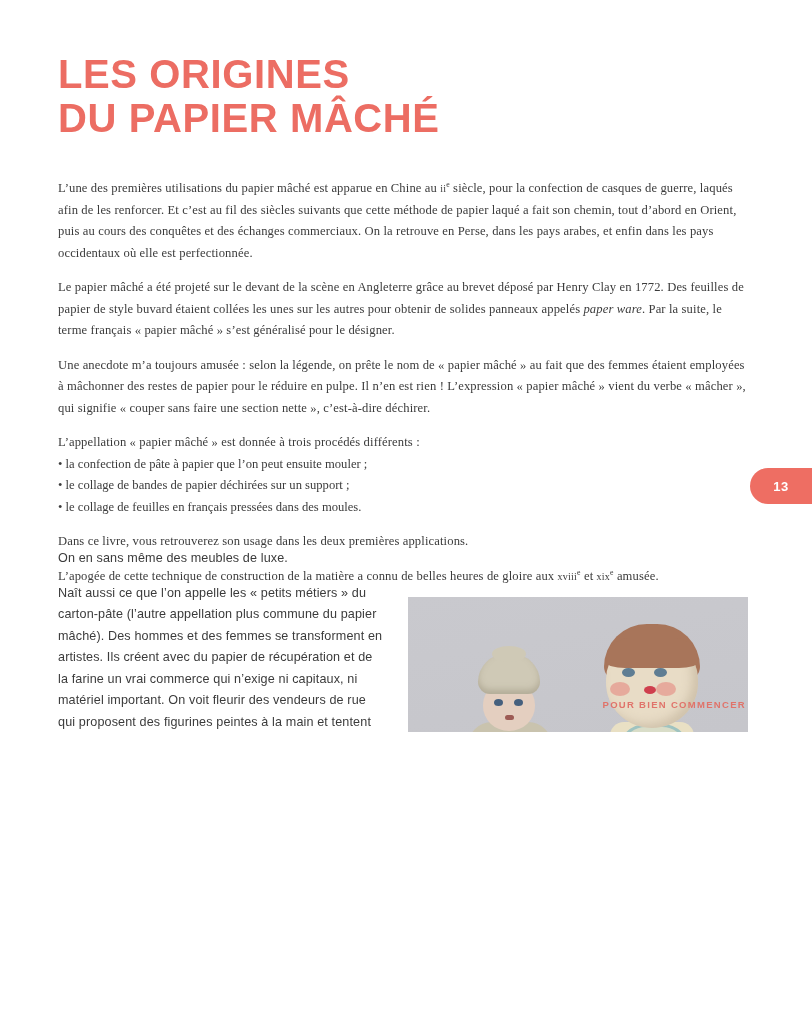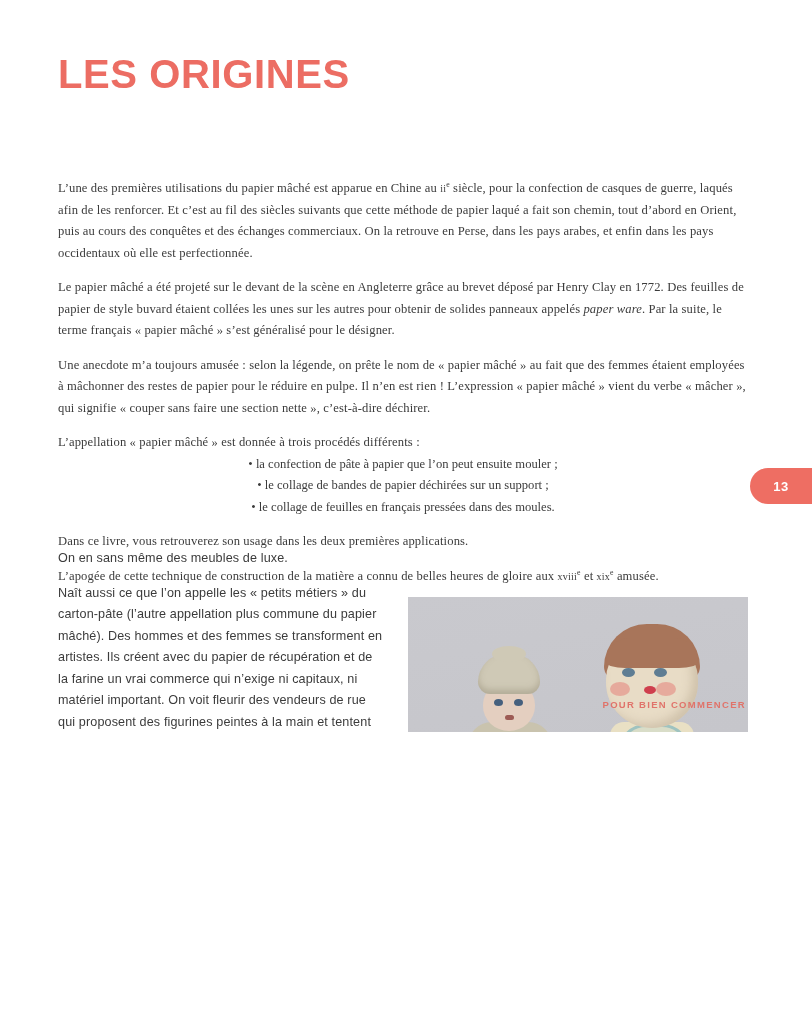--- a/index.html
+++ b/index.html
@@ -50,21 +50,20 @@
     color: #3b3b3b;
     text-align: left;
     margin: 0 0 13px 0;
     letter-spacing: 0.01em;
   }
   .para.tight { margin-bottom: 0; }
   .bullets {
     margin: 0 0 13px 0;
     padding: 0;
     list-style: none;
-    text-align: center;
   }
   .bullets li {
     font-size: 12.6px;
     line-height: 21.5px;
     color: #3b3b3b;
     margin: 0;
     padding-left: 0;
   }
   .bullets li::before {
     content: "\2022\00a0";
@@ -244,20 +243,21 @@
     text-transform: uppercase;
   }
 </style>
 </head>
 <body>
 
 <div class="page">
 
   <div class="title-block">
     <div class="title-line">LES ORIGINES</div>
+    <div class="title-line">DU PAPIER MÂCHÉ</div>
   </div>
 
   <div class="content">
 
     <p class="para"><span>L’une des premières utilisations du papier mâché est apparue en Chine au </span><span class="smallcaps">ii</span><span class="sup">e</span><span> siècle, pour la confection de casques de guerre, laqués afin de les renforcer. Et c’est au fil des siècles suivants que cette méthode de papier laqué a fait son chemin, tout d’abord en Orient, puis au cours des conquêtes et des échanges commerciaux. On la retrouve en Perse, dans les pays arabes, et enfin dans les pays occidentaux où elle est perfectionnée.</span></p>
 
     <p class="para"><span>Le papier mâché a été projeté sur le devant de la scène en Angleterre grâce au brevet déposé par Henry Clay en 1772. Des feuilles de papier de style buvard étaient collées les unes sur les autres pour obtenir de solides panneaux appelés </span><span class="ital">paper ware</span><span>. Par la suite, le terme français « papier mâché » s’est généralisé pour le désigner.</span></p>
 
     <p class="para">Une anecdote m’a toujours amusée : selon la légende, on prête le nom de « papier mâché » au fait que des femmes étaient employées à mâchonner des restes de papier pour le réduire en pulpe. Il n’en est rien ! L’expression « papier mâché » vient du verbe « mâcher », qui signifie « couper sans faire une section nette », c’est-à-dire déchirer.</p>
 

